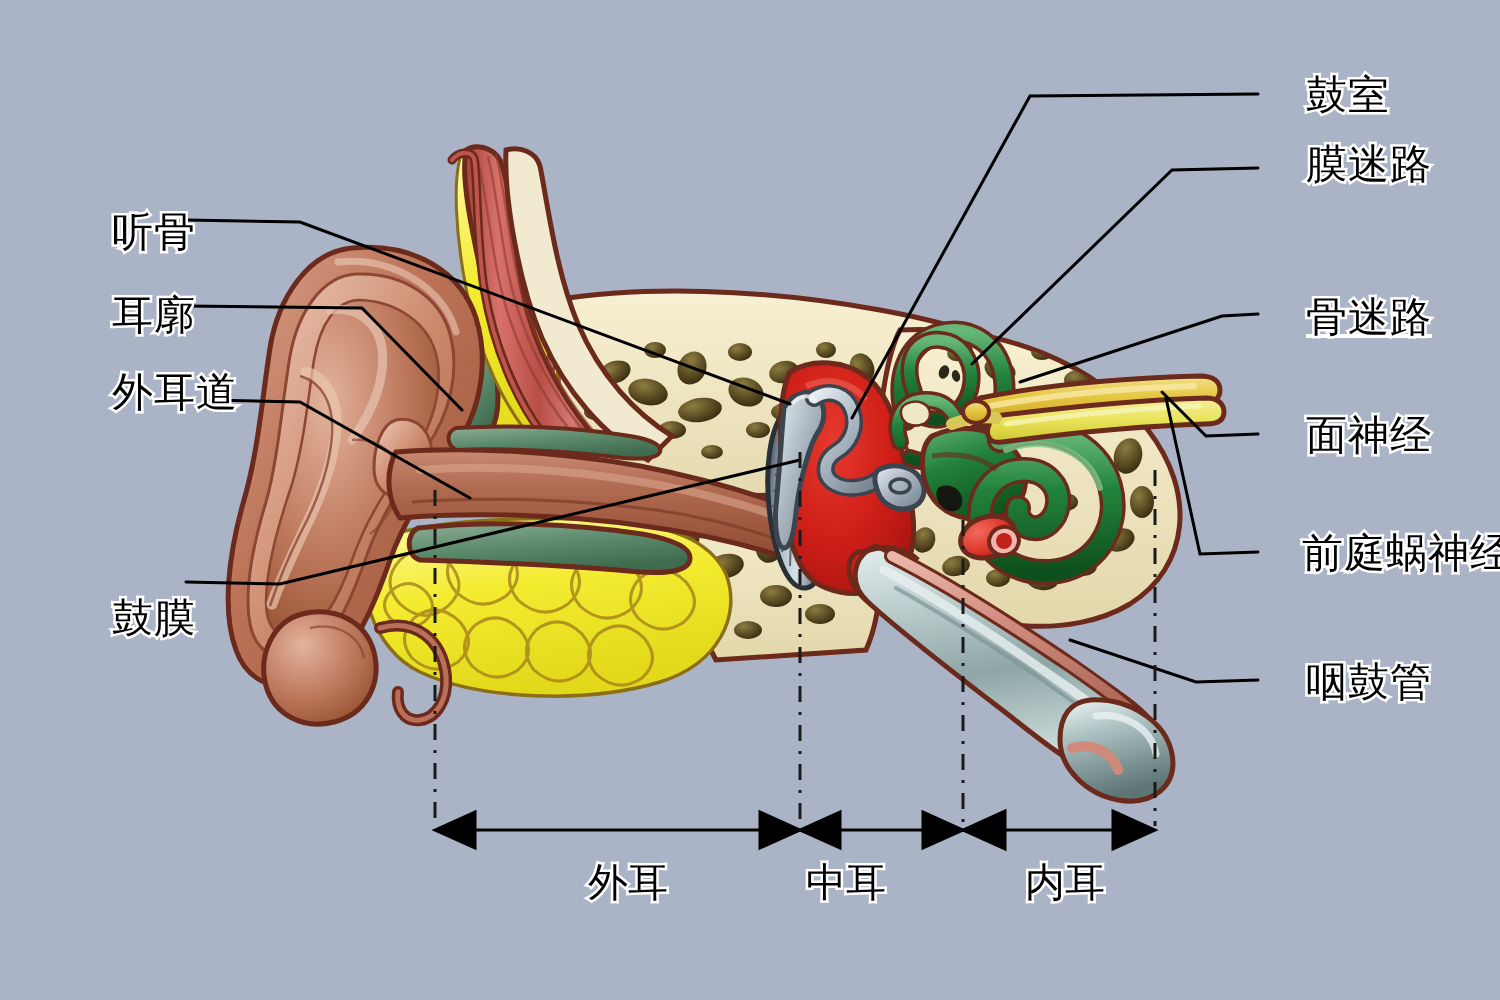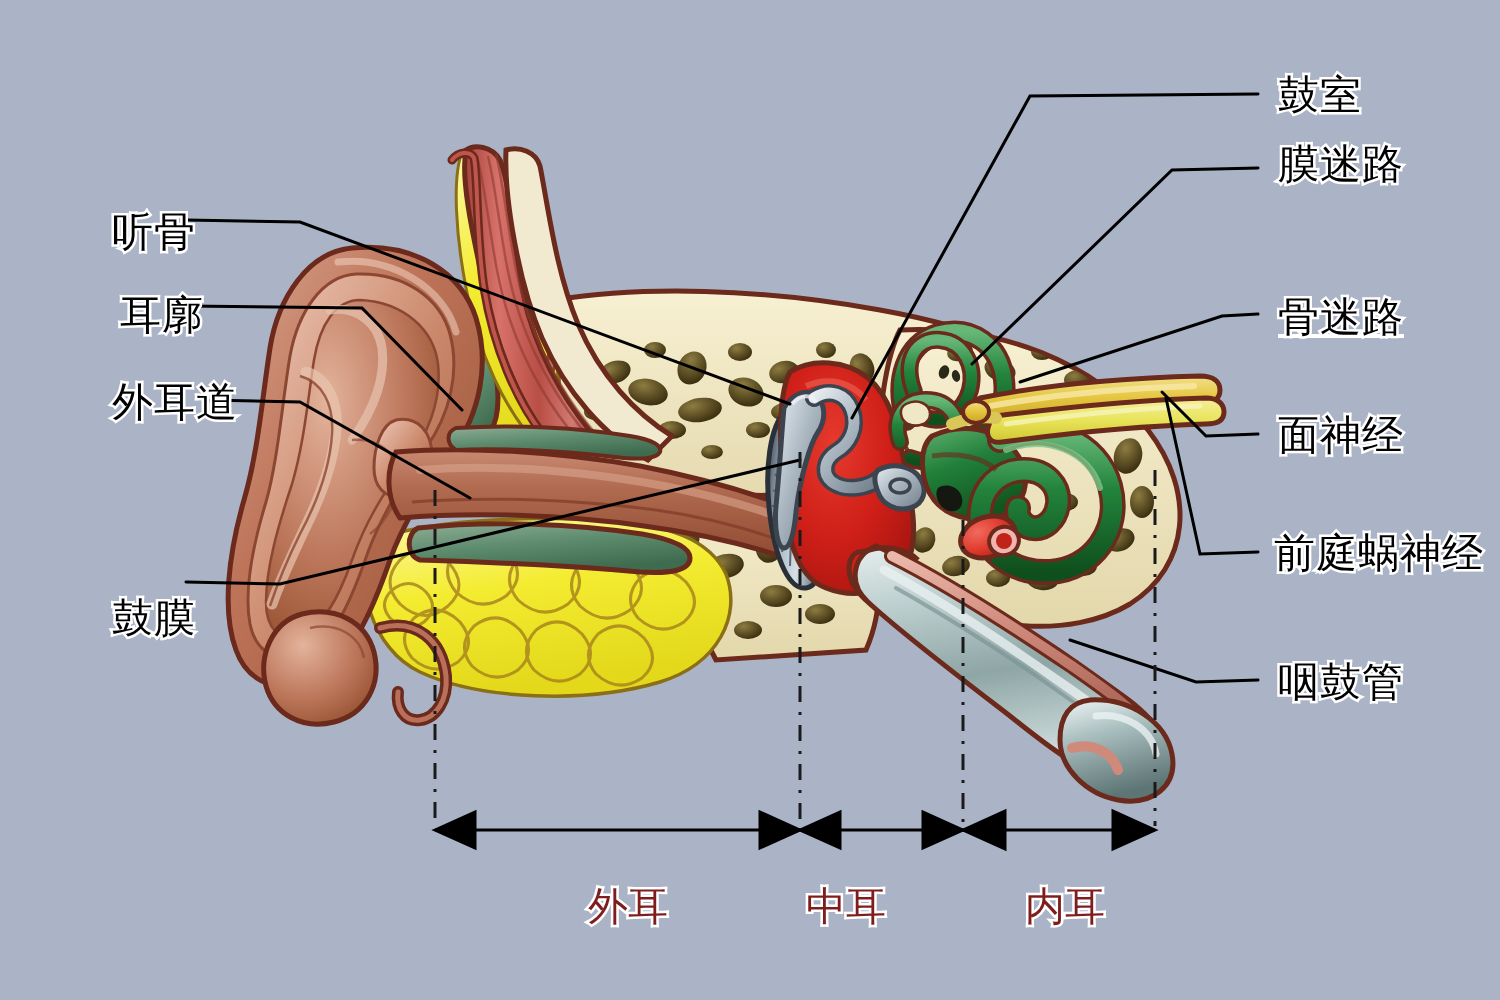--- a/index.html
+++ b/index.html
@@ -27,30 +27,29 @@
     position: absolute;
     font-size: 41px;
     line-height: 1;
     color: #000;
     white-space: nowrap;
     letter-spacing: 1px;
     -webkit-text-stroke: 5px #ffffff;
     paint-order: stroke fill;
     font-family: "DejaVu Sans", "Liberation Sans", sans-serif;
   }
-  .lbl-r { text-align: right; }
+  .lbl-r { text-align: right; margin-left: 28px; }
   .lbl-l { text-align: center; padding-left: 24px; }
   .region-lbl {
     position: absolute;
     font-size: 40px;
-    color: #7f1d1d;
+    color: #000000;
     white-space: nowrap;
     -webkit-text-stroke: 5px #ffffff;
     paint-order: stroke fill;
-    margin-top: 24px;
   }
 </style>
 </head>
 <body>
 
 <div id="stage">
 
   <svg id="art" viewBox="0 0 1500 1000">
     <defs>
       <linearGradient id="gSkin" x1="0" y1="0" x2="1" y2="1">
@@ -557,22 +556,22 @@
       <polygon points="963,830 923,812 923,848"></polygon>
 
       <line x1="963" y1="830" x2="1155" y2="830"></line>
       <polygon points="963,830 1005,811 1005,849"></polygon>
       <polygon points="1155,830 1113,811 1113,849"></polygon>
     </g>
   </svg>
 
   <div id="labels-left">
       <div class="lbl lbl-l" style="left: 88px; top: 212px;">听骨</div>
-      <div class="lbl lbl-l" style="left: 88px; top: 295px; margin-left: 8px;">耳廓</div>
-      <div class="lbl lbl-l" style="left: 88px; top: 382px;">外耳道</div>
+      <div class="lbl lbl-l" style="left: 88px; top: 295px;">耳廓</div>
+      <div class="lbl lbl-l" style="left: 88px; top: 372px;">外耳道</div>
       <div class="lbl lbl-l" style="left: 88px; top: 566px; margin-top: 32px;">鼓膜</div>
     </div>
   <div id="labels-right">
       <div class="lbl lbl-r" style="left: 1278px; top: 75px;">鼓室</div>
       <div class="lbl lbl-r" style="left: 1278px; top: 144px;">膜迷路</div>
       <div class="lbl lbl-r" style="left: 1278px; top: 297px; text-decoration: underline;">骨迷路</div>
       <div class="lbl lbl-r" style="left: 1278px; top: 415px;">面神经</div>
       <div class="lbl lbl-r" style="left: 1274px; top: 533px;">前庭蜗神经</div>
       <div class="lbl lbl-r" style="left: 1278px; top: 662px;">咽鼓管</div>
     </div>

